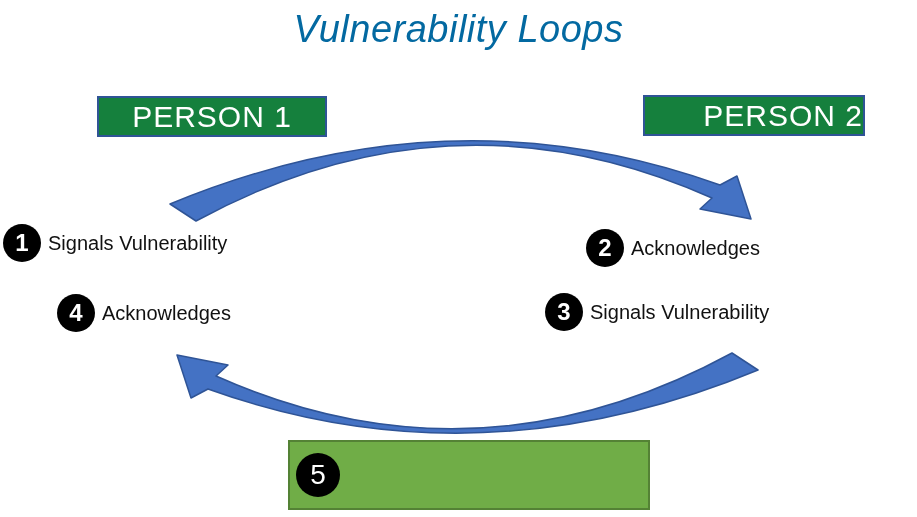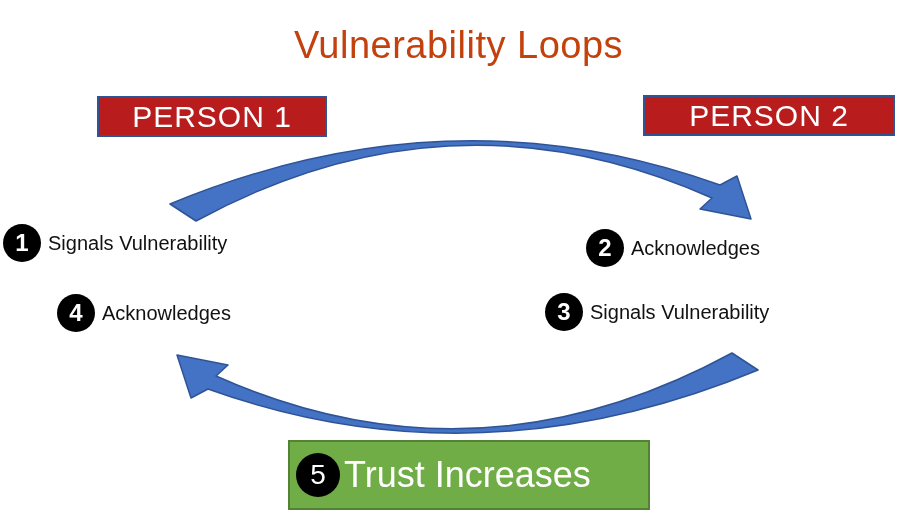--- a/index.html
+++ b/index.html
@@ -11,43 +11,44 @@
     width: 917px;
     height: 517px;
     position: relative;
     overflow: hidden;
     font-family: "Liberation Sans", sans-serif;
   }
   .abs { position: absolute; }
 
   .title {
     left: 0;
-    top: 24px;
+    top: 8px;
     width: 100%;
     text-align: center;
     font-size: 38px;
     font-weight: 400;
-    color: #c2410c;
+    color: #0369a1;
     letter-spacing: 0.5px;
+    font-style: italic;
   }
 
   .person-box {
     height: 41px;
-    background: #b91c1c;
+    background: #15803d;
     border: 2px solid #2F5496;
     box-sizing: border-box;
     display: flex;
     align-items: center;
     justify-content: center;
     color: #ffffff;
     font-size: 30px;
     letter-spacing: 1px;
   }
   .person1 { left: 97px;  top: 96px; width: 230px; }
-  .person2 { left: 643px; top: 95px; width: 252px; }
+  .person2 { left: 643px; top: 95px; width: 222px; justify-content: flex-end; }
 
   .arrow-layer {
     left: 0; top: 0;
     width: 917px; height: 517px;
     pointer-events: none;
   }
 
   .step-row {
     display: flex;
     align-items: center;
@@ -150,14 +151,13 @@
   <span class="step-label">Acknowledges</span>
 </div>
 
 <div class="abs step-row step3">
   <span class="step-num">3</span>
   <span class="step-label">Signals Vulnerability</span>
 </div>
 
 <div class="abs trust-box">
   <span class="trust-num">5</span>
-  <span class="trust-label">Trust Increases</span>
 </div>
 
 </body></html>

